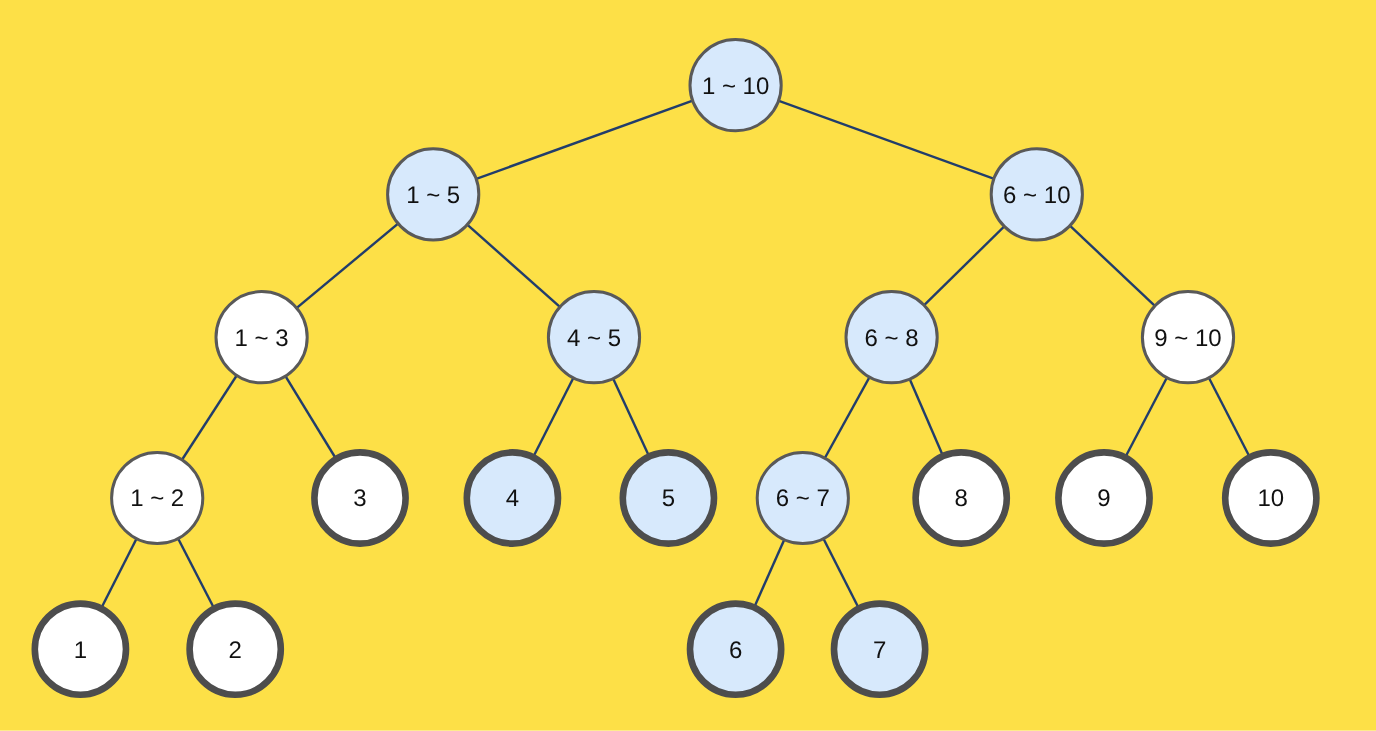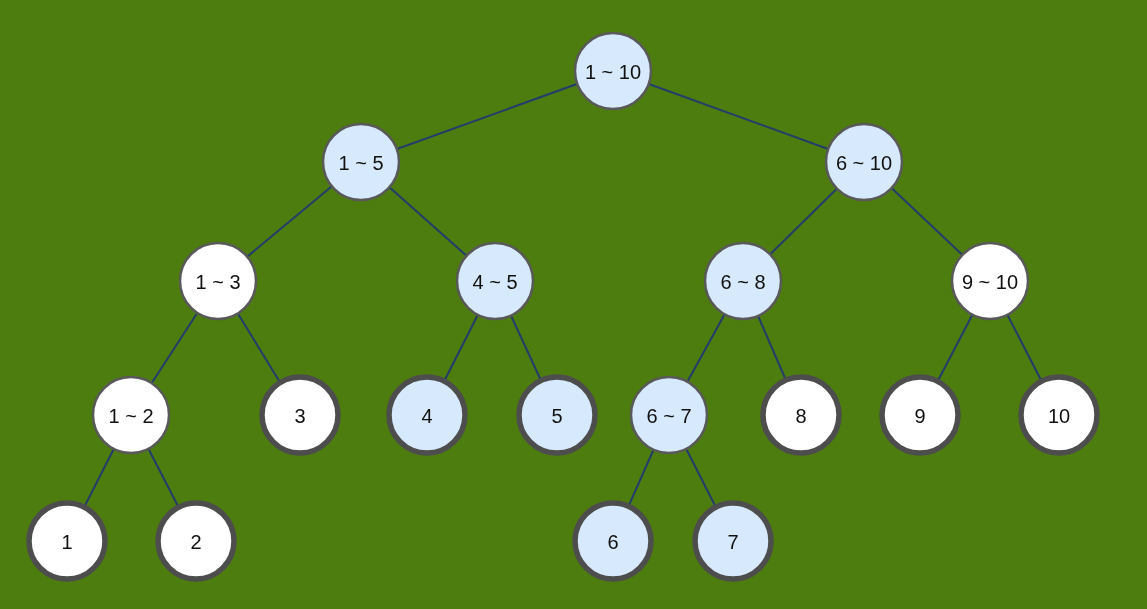--- a/index.html
+++ b/index.html
@@ -8,21 +8,21 @@
     background: #ffffff;
     width: 1147px;
     height: 609px;
     overflow: hidden;
     font-family: "Liberation Sans", "DejaVu Sans", sans-serif;
   }
   .canvas-wrap {
     position: relative;
     width: 1147px;
     height: 609px;
-    background: #4d7c0f;
+    background: #fde047;
   }
   svg {
     display: block;
     width: 1147px;
     height: 609px;
   }
   .node-label {
     font-family: "Liberation Sans", "DejaVu Sans", sans-serif;
     font-size: 20px;
     text-anchor: middle;

